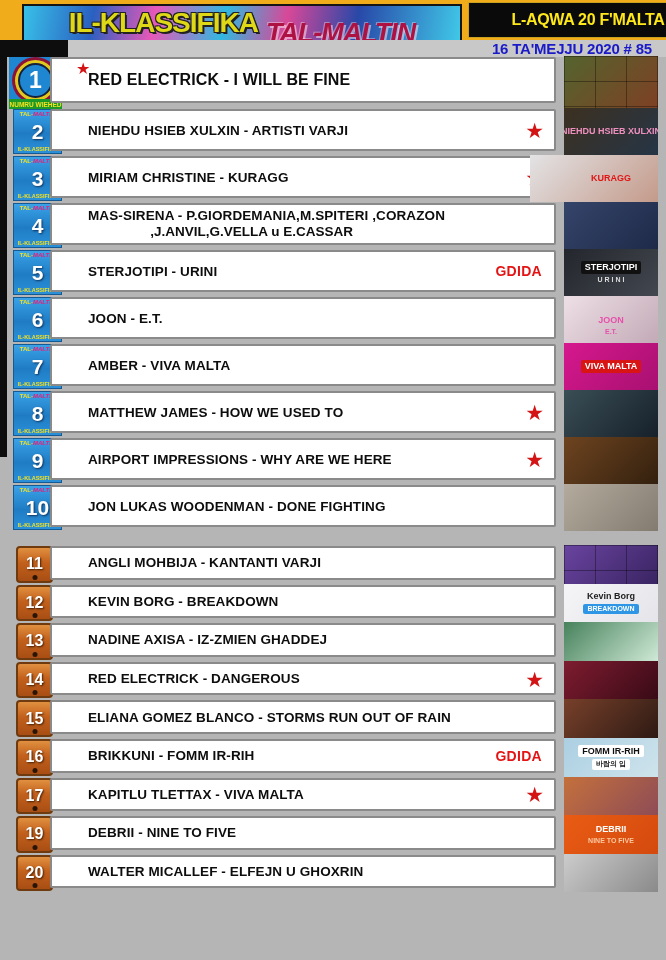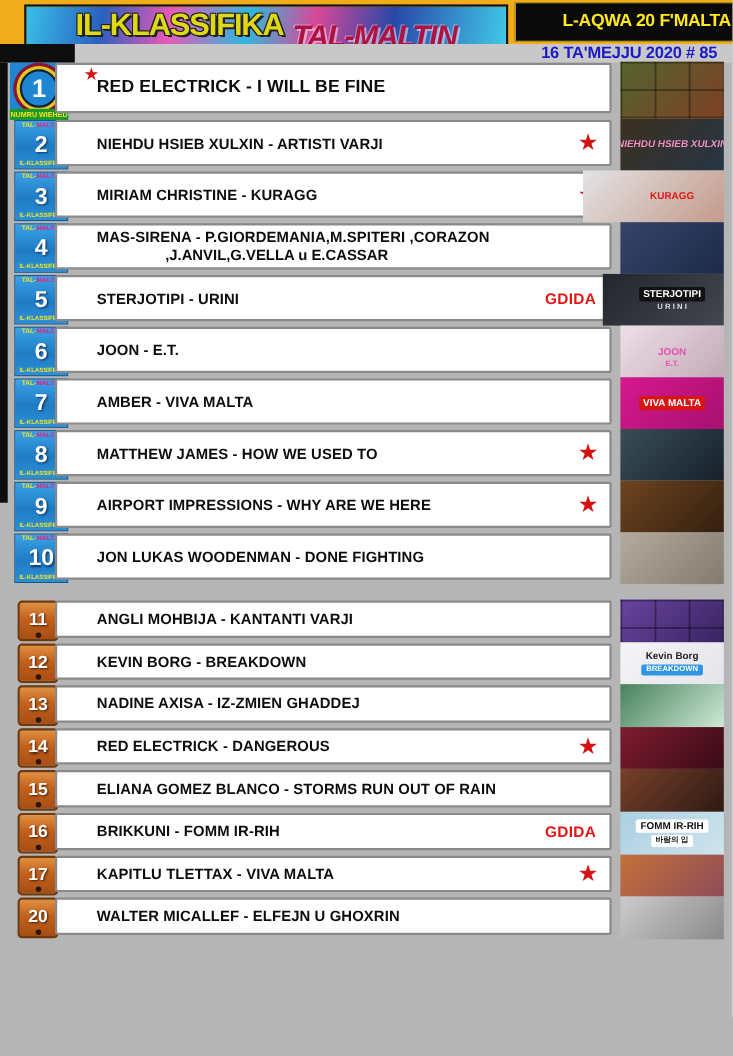--- a/index.html
+++ b/index.html
@@ -157,21 +157,21 @@
     <div class="rowbox">
 
       <div class="titles">
         <div class="title">NIEHDU HSIEB XULXIN - ARTISTI VARJI</div>
 
       </div>
 
       <span class="star-right">★</span>
     </div>
     <div class="thumb" style="background: linear-gradient(135deg, rgb(60, 48, 32), rgb(38, 53, 70));">
-      <span class="t-label" style="color: rgb(240, 144, 192); font-style: italic;">NIEHDU HSIEB XULXIN</span>
+      <span class="t-label" style="color: rgb(240, 144, 192);">NIEHDU HSIEB XULXIN</span>
 
     </div>
   </div>
 
   <div class="row row-top">
 
     <div class="badge-blue">
       <div class="bb-top"><span class="bb-top-a">TAL-</span><span class="bb-top-b">MALTIN</span></div>
       <div class="bb-num">3</div>
       <div class="bb-bottom">IL-KLASSIFIKA</div>
@@ -224,21 +224,21 @@
 
     <div class="rowbox">
 
       <div class="titles">
         <div class="title">STERJOTIPI - URINI</div>
 
       </div>
       <span class="gdida">GDIDA</span>
 
     </div>
-    <div class="thumb" style="background: linear-gradient(135deg, rgb(35, 38, 44), rgb(67, 71, 79)); padding-left: 16px;">
+    <div class="thumb" style="background: linear-gradient(135deg, rgb(35, 38, 44), rgb(67, 71, 79));">
       <span class="t-label chip" style="color: rgb(255, 255, 255); background: rgb(17, 17, 17);">STERJOTIPI</span>
       <span class="t-sub" style="color: rgb(221, 221, 221);">U R I N I</span>
     </div>
   </div>
 
   <div class="row row-top">
 
     <div class="badge-blue">
       <div class="bb-top"><span class="bb-top-a">TAL-</span><span class="bb-top-b">MALTIN</span></div>
       <div class="bb-num">6</div>
@@ -479,20 +479,38 @@
 
       <span class="star-right">★</span>
     </div>
     <div class="thumb" style="background: linear-gradient(135deg, rgb(196, 112, 60), rgb(142, 76, 86));">
       
       
     </div>
   </div>
 
 
+  <div class="row row-bottom">
+
+    <div class="badge-orange">
+      <div class="bo-num">19</div>
+    </div>
+    <div class="rowbox">
+
+      <div class="titles">
+        <div class="title">DEBRII - NINE TO FIVE</div>
+
+      </div>
+
+    </div>
+    <div class="thumb" style="background: linear-gradient(135deg, rgb(232, 92, 20), rgb(212, 74, 14));">
+      <span class="t-label" style="color: rgb(255, 255, 255);">DEBRII</span>
+      <span class="t-sub" style="color: rgb(255, 200, 160);">NINE TO FIVE</span>
+    </div>
+  </div>
 
   <div class="row row-bottom">
 
     <div class="badge-orange">
       <div class="bo-num">20</div>
     </div>
     <div class="rowbox">
 
       <div class="titles">
         <div class="title">WALTER MICALLEF - ELFEJN U GHOXRIN</div>

